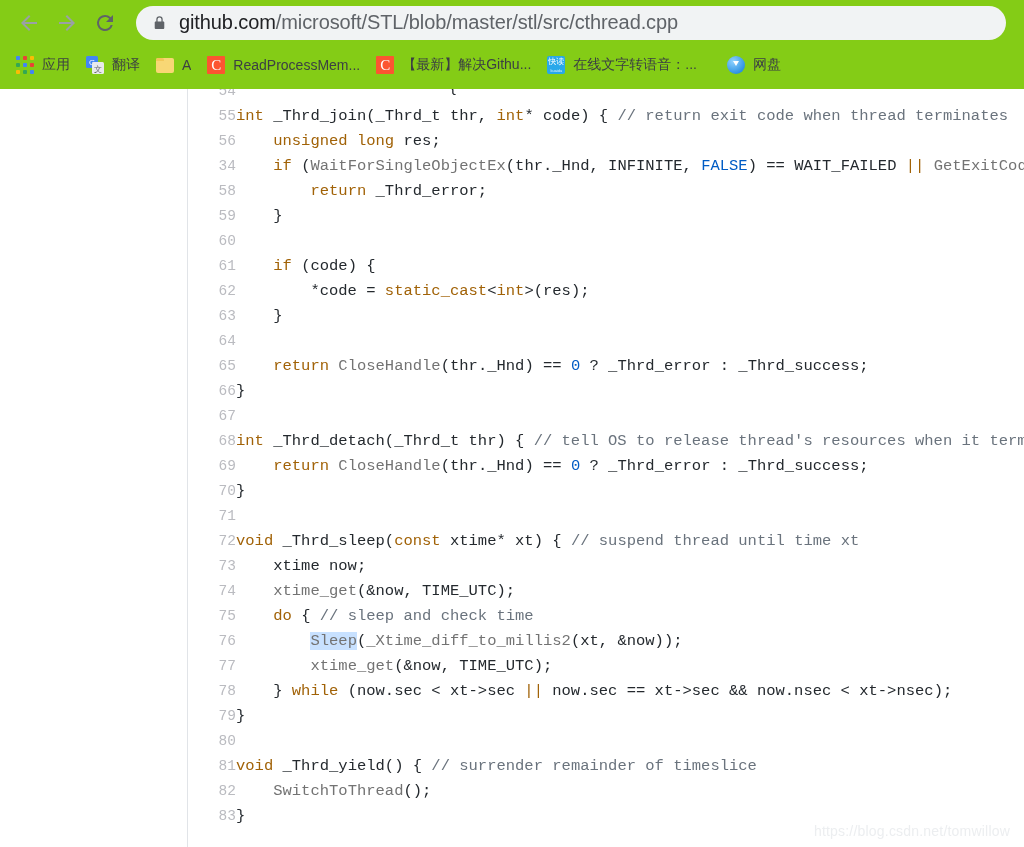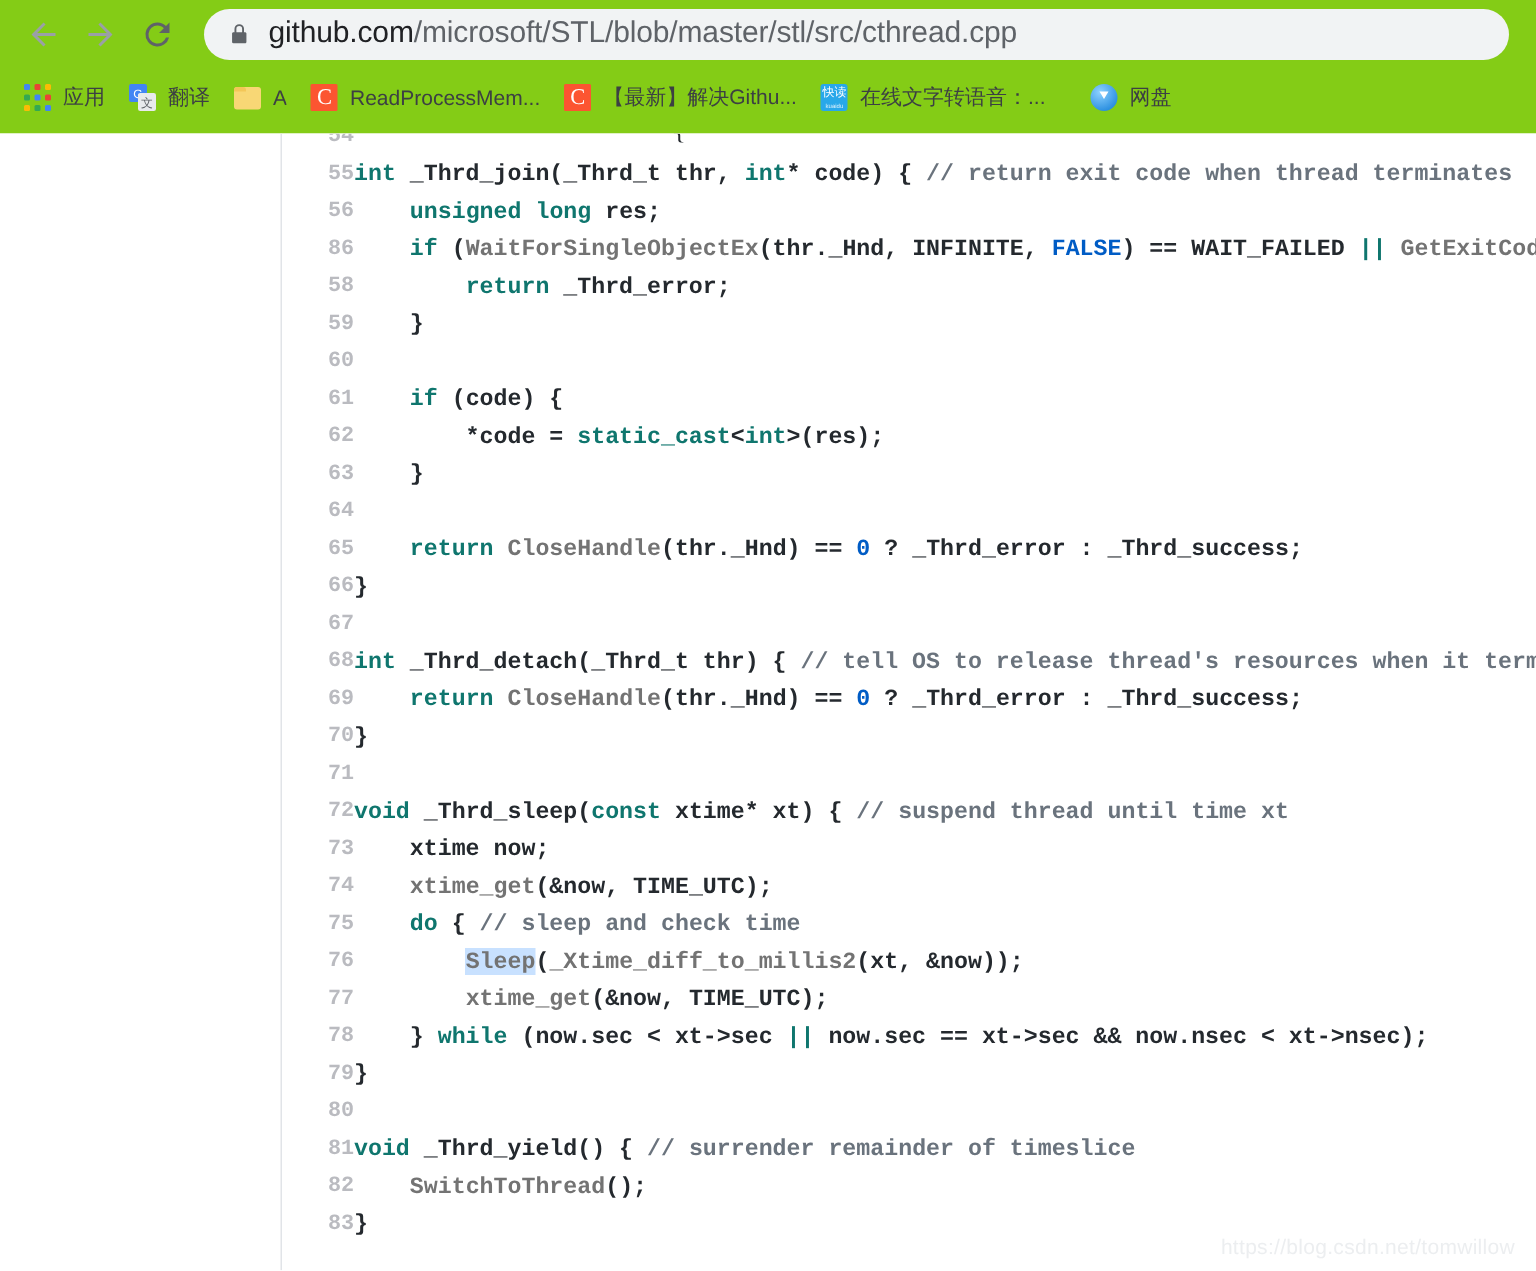--- a/index.html
+++ b/index.html
@@ -194,21 +194,20 @@
   }
 
   table.code {
     border-collapse: collapse;
     font-family: "Liberation Mono", monospace;
     font-size: 15.5px;
     line-height: 25px;
     table-layout: fixed;
     width: 100%;
     margin-top: -10px;
-    font-weight: bold;
   }
   table.code td { padding: 0; vertical-align: top; }
 
   td.ln {
     width: 48px;
     min-width: 48px;
     text-align: right;
     padding-right: 16px;
     color: #babbc0;
     font-size: 14.5px;
@@ -216,21 +215,21 @@
     white-space: nowrap;
   }
   td.cl {
     color: #24292e;
     white-space: pre;
     padding-left: 10px;
     overflow: hidden;
   }
 
   
-  .k   { color: #0f766e; }   
+  .k   { color: #a16207; }   
   .fn  { color: #737373; }   
   .cm  { color: #6a737d; }   
   .num { color: #005cc5; }   
   .cn  { color: #005cc5; }   
   .pl  { color: #24292e; }   
   .sel { background: #c8e1ff; margin-top: 32px; }  
 
   .watermark {
     position: absolute;
     right: 14px;
@@ -362,21 +361,21 @@
           </tr>
           <tr>
             <td class="ln">55</td>
             <td class="cl"><span class="k">int</span><span class="pl"> _Thrd_join(</span><span class="pl">_Thrd_t</span><span class="pl"> thr, </span><span class="k">int</span><span class="pl">* code) { </span><span class="cm">// return exit code when thread terminates</span></td>
           </tr>
           <tr>
             <td class="ln">56</td>
             <td class="cl"><span class="pl">    </span><span class="k">unsigned</span><span class="pl"> </span><span class="k">long</span><span class="pl"> res;</span></td>
           </tr>
           <tr>
-            <td class="ln">86</td>
+            <td class="ln">34</td>
             <td class="cl"><span class="pl">    </span><span class="k">if</span><span class="pl"> (</span><span class="fn">WaitForSingleObjectEx</span><span class="pl">(thr._Hnd, INFINITE, </span><span class="cn">FALSE</span><span class="pl">) == WAIT_FAILED </span><span class="k">||</span><span class="pl"> </span><span class="fn">GetExitCodeThread</span></td>
           </tr>
           <tr>
             <td class="ln">58</td>
             <td class="cl"><span class="pl">        </span><span class="k">return</span><span class="pl"> _Thrd_error;</span></td>
           </tr>
           <tr>
             <td class="ln">59</td>
             <td class="cl"><span class="pl">    }</span></td>
           </tr>

